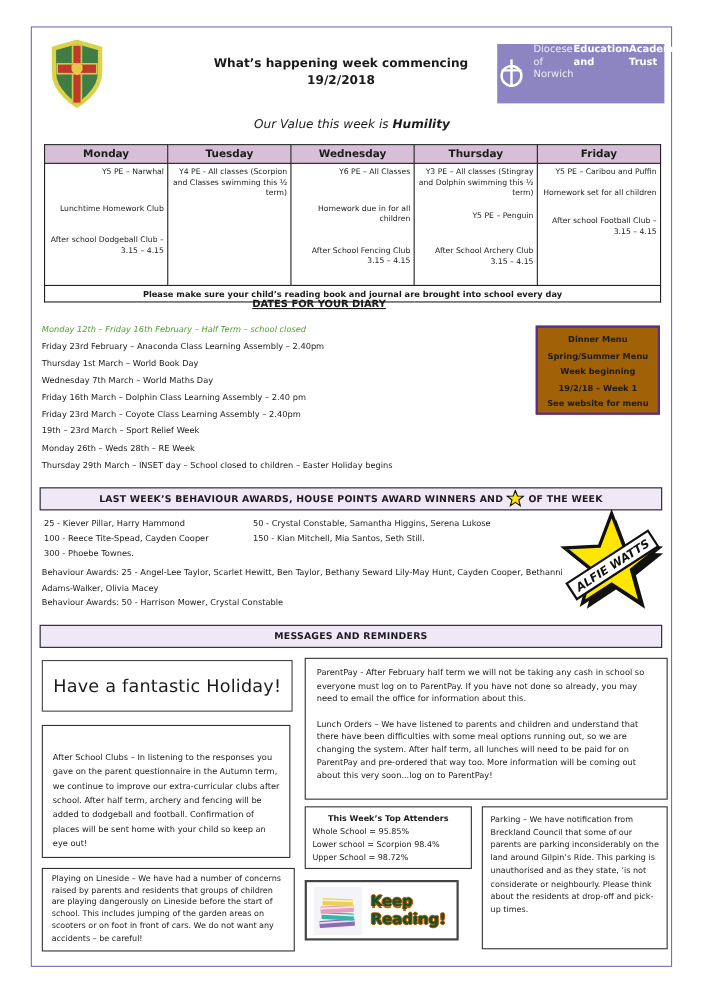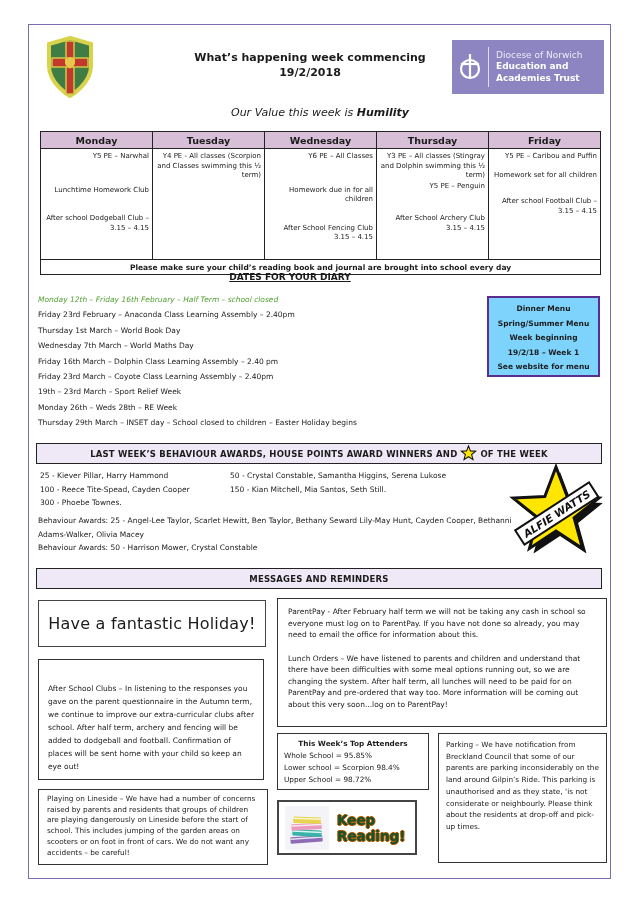--- a/index.html
+++ b/index.html
@@ -9,45 +9,45 @@
 
   
   .frame { left:28px; top:24px; width:583px; height:855px; border:1.5px solid #7e6aae; }
 
   
   .crest { left:46px; top:36px; width:48px; height:62px; }
   .titleblock { left:170px; top:50px; width:280px; text-align:center; font-weight:bold; font-size:11px; line-height:15px; }
   .diocese { left:452px; top:40px; width:152px; height:54px; background:#8d85c2; display:flex; align-items:stretch; }
   .diocese .iconwrap { width:36px; display:flex; align-items:center; justify-content:center; }
   .diocese .divider { width:1px; background:rgba(255,255,255,.75); margin:7px 0; }
-  .diocese .dtext { flex:1; display:flex; flex-direction:column; justify-content:center; padding-left:7px; font-size:9px; line-height:11.5px; color:#fff; }
+  .diocese .dtext { flex:1; display:flex; flex-direction:row; justify-content:center; padding-left:7px; font-size:9px; line-height:11.5px; color:#fff; }
   .diocese .dt1 { color:#eceaf6; font-weight:normal; }
   .diocese .dt2, .diocese .dt3 { font-weight:bold; }
   .valueline { left:0; top:106px; width:640px; text-align:center; font-style:italic; font-size:11px; }
   .valueline b { font-weight:bold; }
 
   
   .tt { left:40px; top:131px; width:560px; border-collapse:collapse; table-layout:fixed; }
   .tt th, .tt td { border:1.5px solid #222; }
   .tt th { background:#d8bfd8; font-size:9.5px; font-weight:bold; height:17px; }
   .tt td.daycell { vertical-align:top; text-align:right; font-size:7px; line-height:9.6px; height:111px; padding:3px 3px; }
   .tt td.ftr { text-align:center; font-size:7.5px; font-weight:bold; height:15px; }
   .cellp { }
   .c0 .p2 { margin-top:24px; } .c0 .p3 { margin-top:19px; }
   .c2 .p2 { margin-top:24px; } .c2 .p3 { margin-top:19px; }
-  .c3 .p2 { margin-top:1px;  } .c3 .p3 { margin-top:23px; }
+  .c3 .p2 { margin-top:11px;  } .c3 .p3 { margin-top:23px; }
   .c4 .p2 { margin-top:9px;  } .c4 .p3 { margin-top:17px; }
 
   
   .diaryhead { left:30px; top:272px; width:520px; text-align:center; font-size:9px; font-weight:bold; text-decoration:underline; }
   .diarylist { left:38px; top:292px; width:445px; font-size:7.5px; }
   .diarylist .diary-item { line-height:15.4px; white-space:nowrap; }
   .diarylist .diary-item:first-child { color:#53a033; font-style:italic; }
 
-  .dinner { left:487px; top:296px; width:113px; height:81px; background:#7dd3fc; border:2px solid #5b2d8e; text-align:center; padding-top:4px; }
+  .dinner { left:487px; top:296px; width:113px; height:81px; background:#a16207; border:2px solid #5b2d8e; text-align:center; padding-top:4px; }
   .dinner div { font-size:7.5px; font-weight:600; line-height:14.6px; }
 
   
   .banner { left:36px; top:443px; width:566px; height:21px; background:#efe8f7; border:1.5px solid #222; display:flex; align-items:center; justify-content:center; gap:3px; font-size:8.5px; font-weight:bold; letter-spacing:.2px; }
   .hp-left  { left:40px;  top:469px; font-size:7.5px; line-height:13.5px; }
   .hp-right { left:230px; top:469px; font-size:7.5px; line-height:13.5px; }
   .behaviour { left:38px; top:514px; width:478px; font-size:7.5px; line-height:13.5px; }
   .starwrap { left:506px; top:462px; width:102px; height:104px; }
 
   

